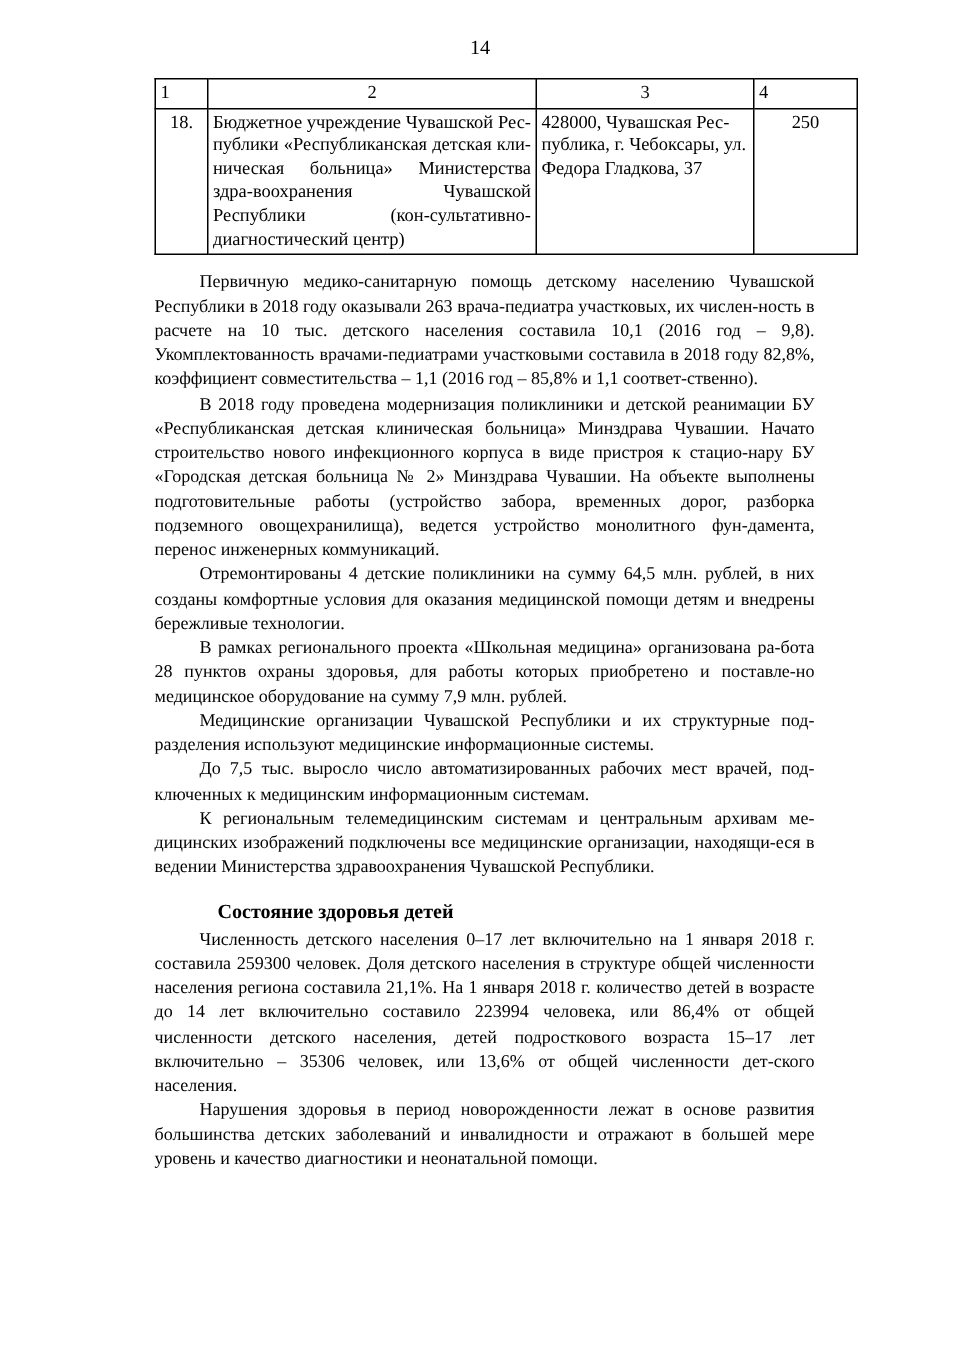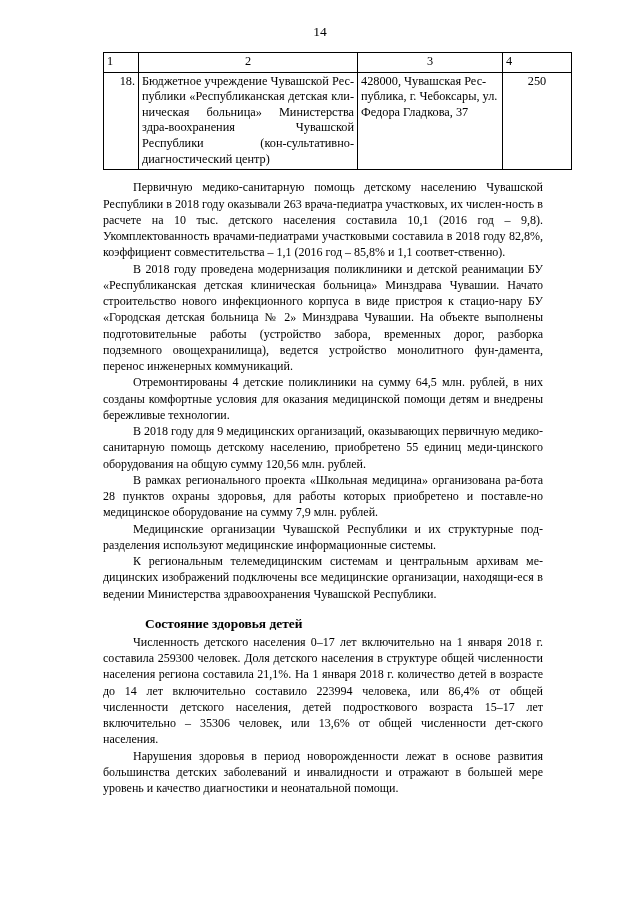--- a/index.html
+++ b/index.html
@@ -40,21 +40,21 @@
     width: 440px;
     table-layout: fixed;
     font-size: 12.3px;
     line-height: 1.27;
   }
   table.reg-table td {
     border: 1px solid #000000;
     vertical-align: top;
     padding: 1px 3px 2px 3px;
   }
-  td.c1 { width: 28px; text-align: right; }
+  td.c1 { width: 28px; text-align: center; }
   td.c2 { width: 212px; }
   td.c3 { width: 138px; }
   td.c4 { width: 62px; text-align: center; }
   .hdr td { text-align: left; }
   .hdr td.c2, .hdr td.c3 { text-align: center; }
   .just {
     text-align: justify;
     text-align-last: left;
   }
   p.para {
@@ -102,23 +102,23 @@
           <td class="c3">428000, Чувашская Рес-публика, г. Чебоксары, ул. Федора Гладкова, 37</td>
           <td class="c4">250</td>
         </tr>
       </tbody>
     </table>
 
     <div class="body-block">
       <p class="para">Первичную медико-санитарную помощь детскому населению Чувашской Республики в 2018 году оказывали 263 врача-педиатра участковых, их числен-ность в расчете на 10 тыс. детского населения составила 10,1 (2016 год – 9,8). Укомплектованность врачами-педиатрами участковыми составила в 2018 году 82,8%, коэффициент совместительства – 1,1 (2016 год – 85,8% и 1,1 соответ-ственно).</p>
       <p class="para">В 2018 году проведена модернизация поликлиники и детской реанимации БУ «Республиканская детская клиническая больница» Минздрава Чувашии. Начато строительство нового инфекционного корпуса в виде пристроя к стацио-нару БУ «Городская детская больница № 2» Минздрава Чувашии. На объекте выполнены подготовительные работы (устройство забора, временных дорог, разборка подземного овощехранилища), ведется устройство монолитного фун-дамента, перенос инженерных коммуникаций.</p>
       <p class="para">Отремонтированы 4 детские поликлиники на сумму 64,5 млн. рублей, в них созданы комфортные условия для оказания медицинской помощи детям и внедрены бережливые технологии.</p>
-      <p class="para">В 2018 году для 9 медицинских организаций, оказывающих первичную медико-санитарную помощь детскому населению, приобретено 55 единиц меди-цинского оборудования на общую сумму 120,56 млн. рублей.</p>
       <p class="para">В рамках регионального проекта «Школьная медицина» организована ра-бота 28 пунктов охраны здоровья, для работы которых приобретено и поставле-но медицинское оборудование на сумму 7,9 млн. рублей.</p>
       <p class="para">Медицинские организации Чувашской Республики и их структурные под-разделения используют медицинские информационные системы.</p>
+      <p class="para">До 7,5 тыс. выросло число автоматизированных рабочих мест врачей, под-ключенных к медицинским информационным системам.</p>
       <p class="para">К региональным телемедицинским системам и центральным архивам ме-дицинских изображений подключены все медицинские организации, находящи-еся в ведении Министерства здравоохранения Чувашской Республики.</p>
 
       <p class="subhead">Состояние здоровья детей</p>
 
       <p class="para">Численность детского населения 0–17 лет включительно на 1 января 2018 г. составила 259300 человек. Доля детского населения в структуре общей численности населения региона составила 21,1%. На 1 января 2018 г. количество детей в возрасте до 14 лет включительно составило 223994 человека, или 86,4% от общей численности детского населения, детей подросткового возраста 15–17 лет включительно – 35306 человек, или 13,6% от общей численности дет-ского населения.</p>
       <p class="para">Нарушения здоровья в период новорожденности лежат в основе развития большинства детских заболеваний и инвалидности и отражают в большей мере уровень и качество диагностики и неонатальной помощи.</p>
     </div>
 
   </div>
 </div>

